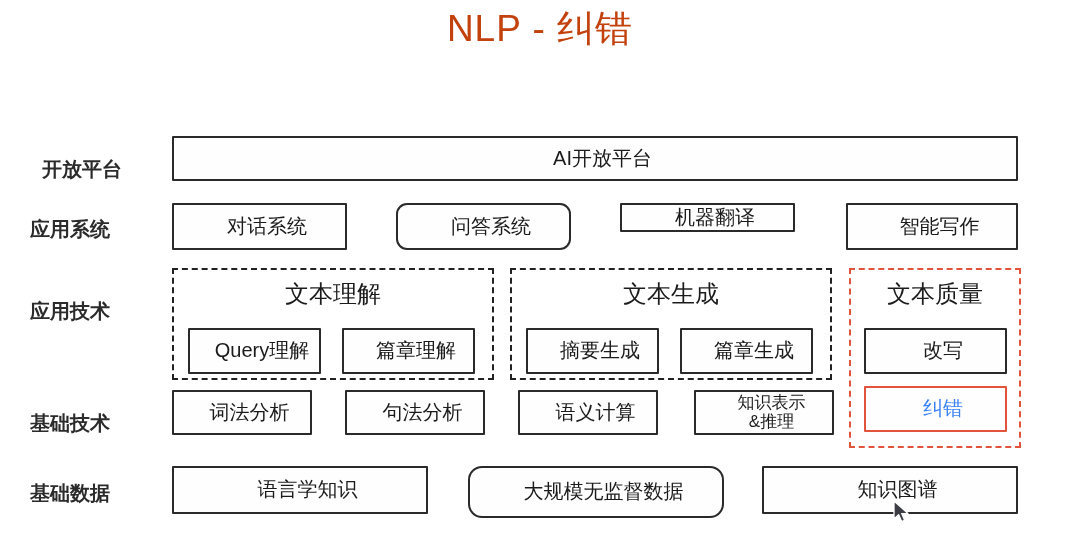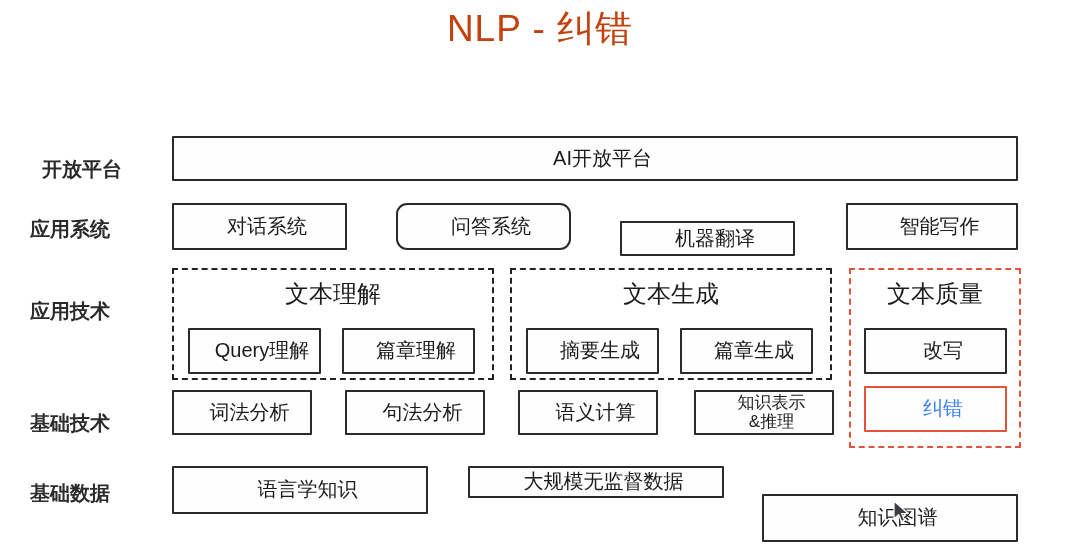--- a/index.html
+++ b/index.html
@@ -113,21 +113,21 @@
   <div class="row-label" style="top:156px;margin-left:12px;">开放平台</div>
   <div class="row-label" style="top:216px;">应用系统</div>
   <div class="row-label" style="top:298px;">应用技术</div>
   <div class="row-label" style="top:410px;">基础技术</div>
   <div class="row-label" style="top:480px;">基础数据</div>
 
   <div class="box wide-bar" style="left:172px; top:136px; width:846px; height:45px;">AI开放平台</div>
 
   <div class="box" style="left:172px; top:203px; width:175px; height:47px;">对话系统</div>
   <div class="box" style="left:396px; top:203px; width:175px; height:47px;border-radius:11px;">问答系统</div>
-  <div class="box" style="left:620px; top:221px; width:175px; height:35px;">机器翻译</div>
+  <div class="box" style="left:620px; top:203px; width:175px; height:29px;">机器翻译</div>
   <div class="box" style="left:846px; top:203px; width:172px; height:47px;">智能写作</div>
 
   <div class="group" style="left:172px; top:268px; width:322px; height:112px;">
     <div class="group-title">文本理解</div>
   </div>
   <div class="box" style="left:188px; top:328px; width:133px; height:46px;">Query理解</div>
   <div class="box" style="left:342px; top:328px; width:133px; height:46px;">篇章理解</div>
 
   <div class="group" style="left:510px; top:268px; width:322px; height:112px;">
     <div class="group-title">文本生成</div>
@@ -141,20 +141,20 @@
   <div class="box" style="left:864px; top:328px; width:143px; height:46px;">改写</div>
   <div class="box accent" style="left: 864px; top: 386px; width: 143px; height: 46px; border-color: rgb(226, 83, 60);">纠错</div>
 
   <div class="box" style="left:172px; top:390px; width:140px; height:45px;">词法分析</div>
   <div class="box" style="left:345px; top:390px; width:140px; height:45px;">句法分析</div>
   <div class="box" style="left:518px; top:390px; width:140px; height:45px;">语义计算</div>
   <div class="box small-text" style="left:694px; top:390px; width:140px; height:45px;">知识表示
 &amp;推理</div>
 
   <div class="box" style="left:172px; top:466px; width:256px; height:48px;">语言学知识</div>
-  <div class="box" style="left:468px; top:466px; width:256px; height:32px;">大规模无监督数据</div>
-  <div class="box" style="left:762px; top:466px; width:256px; height:48px;margin-top:28px;">知识图谱</div>
+  <div class="box" style="left:468px; top:466px; width:256px; height:52px;border-radius:14px;">大规模无监督数据</div>
+  <div class="box" style="left:762px; top:466px; width:256px; height:48px;">知识图谱</div>
 
   <svg class="cursor" id="mouse-cursor" viewBox="0 0 20 26" style="left: 893px; top: 500px;">
     <path d="M1,1 L1,19 L5.6,14.6 L8.6,21.6 L11.6,20.3 L8.7,13.6 L15,13.4 Z" fill="#3c3c44" stroke="#ffffff" stroke-width="1.3" stroke-linejoin="round"></path>
   </svg>
 
 </div>
 
 </body></html>

